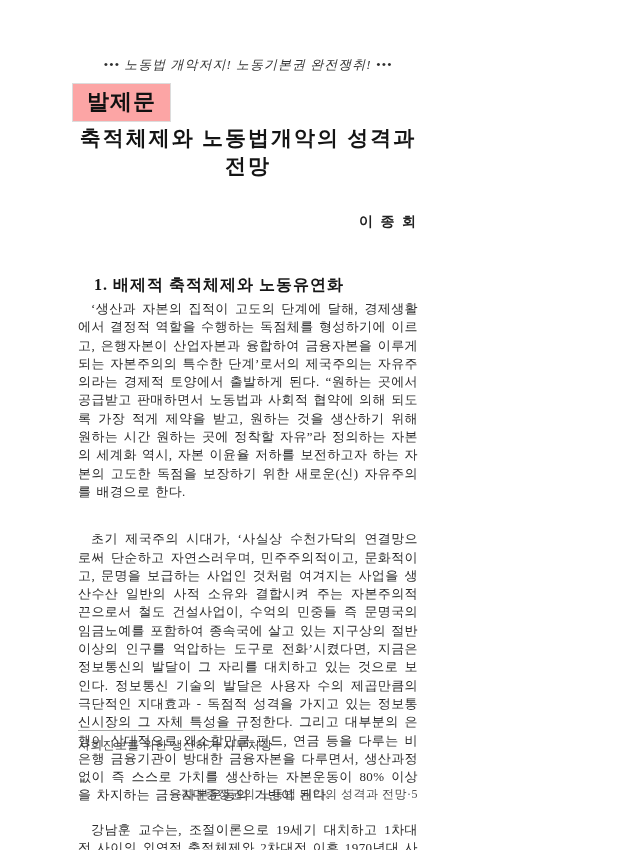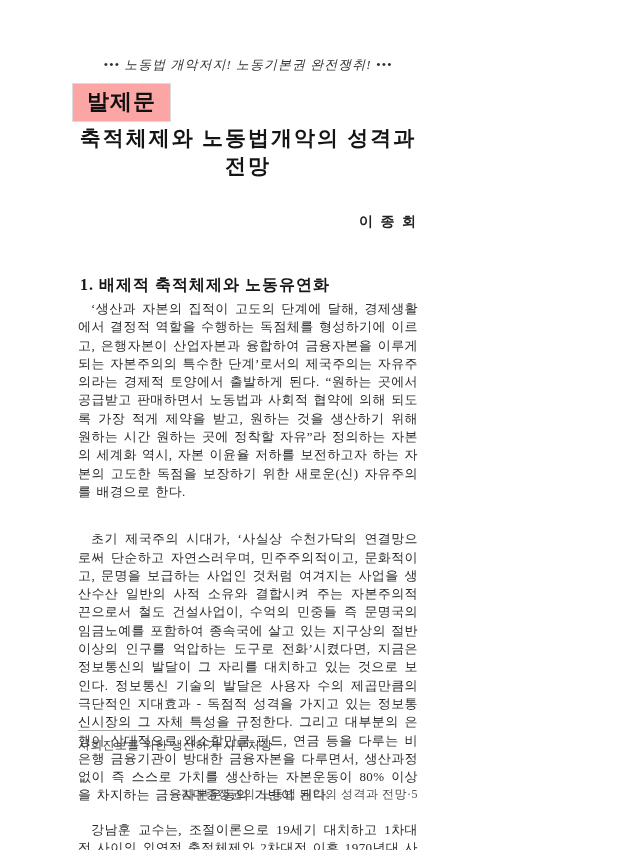--- a/index.html
+++ b/index.html
@@ -53,21 +53,21 @@
   }
   .author {
     margin-top: 33px;
     text-align: right;
     font-size: 14px;
     font-weight: bold;
     letter-spacing: 2px;
     color: #222222;
   }
   .section-heading {
-    margin: 44px 0 0 2px;
+    margin: 44px 0 0 16px;
     font-size: 16px;
     font-weight: bold;
     letter-spacing: 1px;
     color: #161616;
   }
   .para {
     margin: 0 0 29px 0;
     font-size: 13px;
     line-height: 18.3px;
     text-align: justify;

